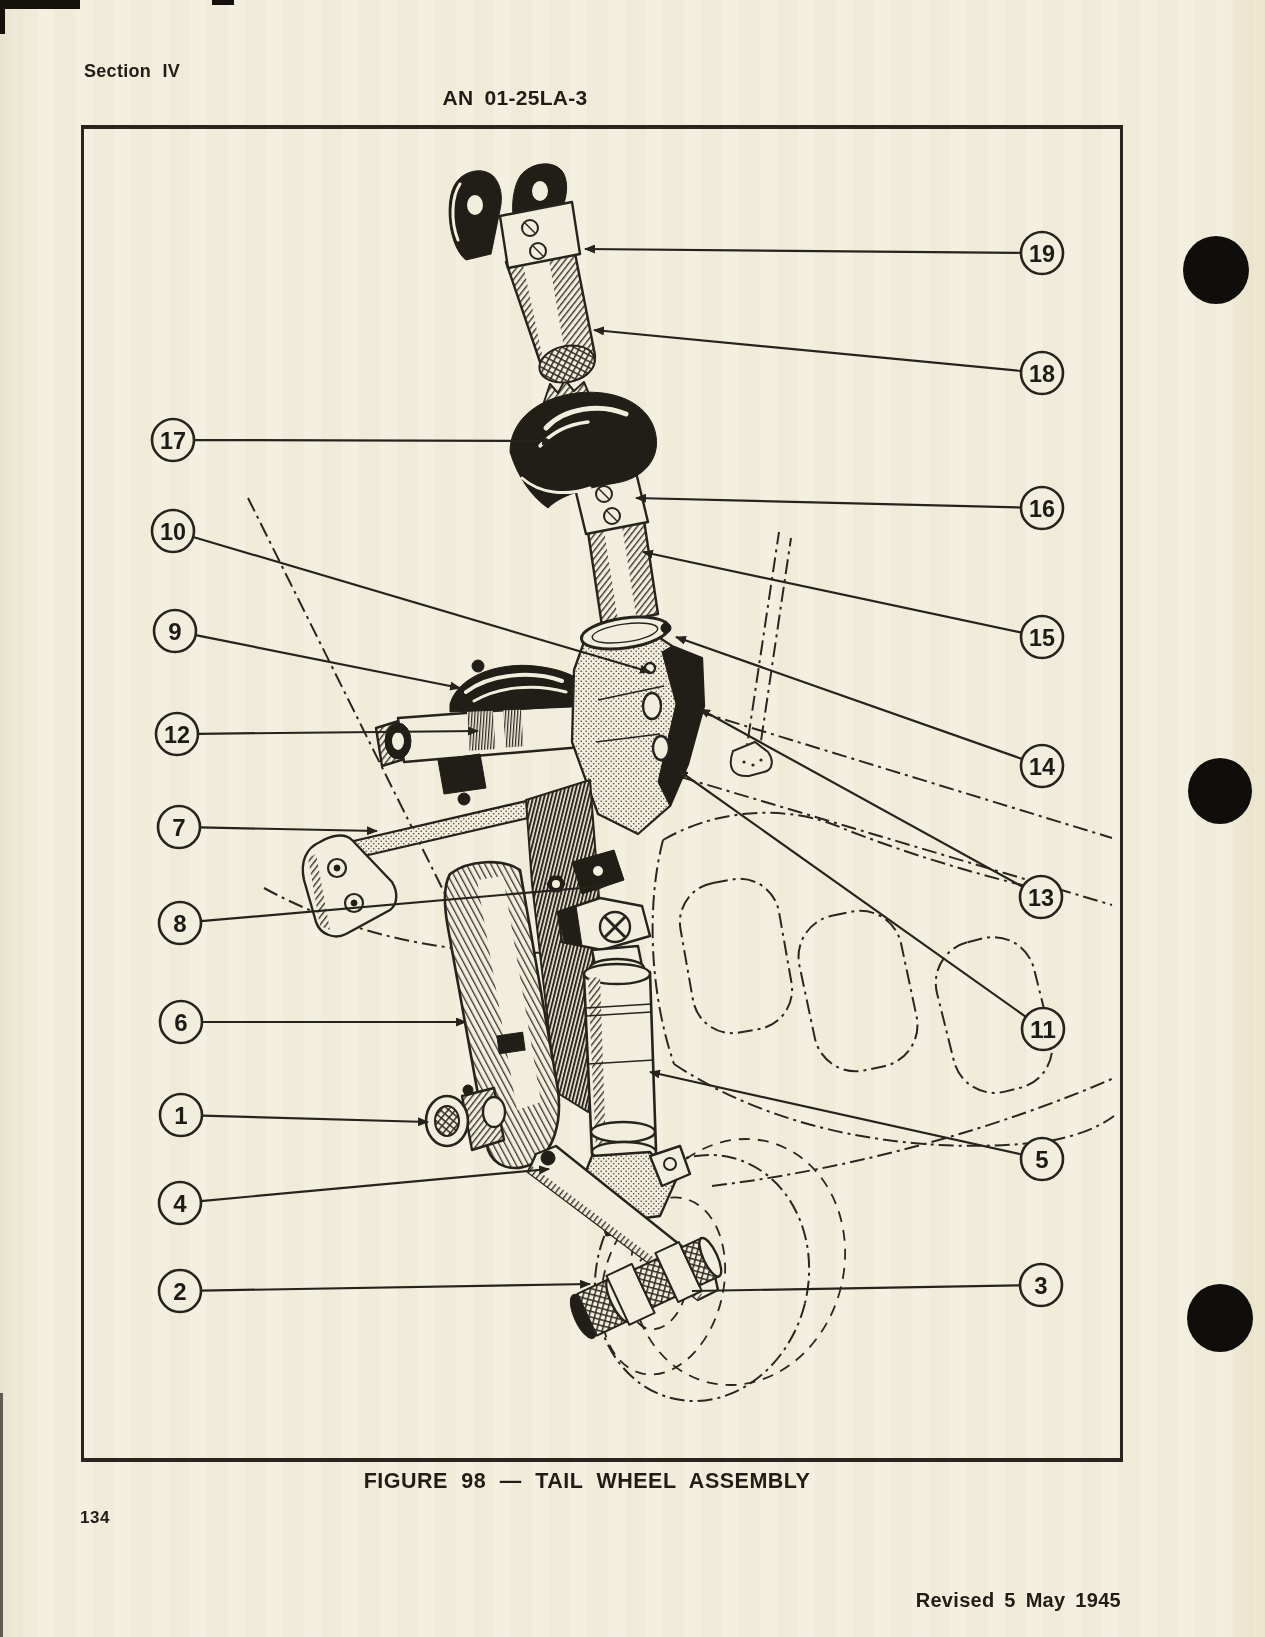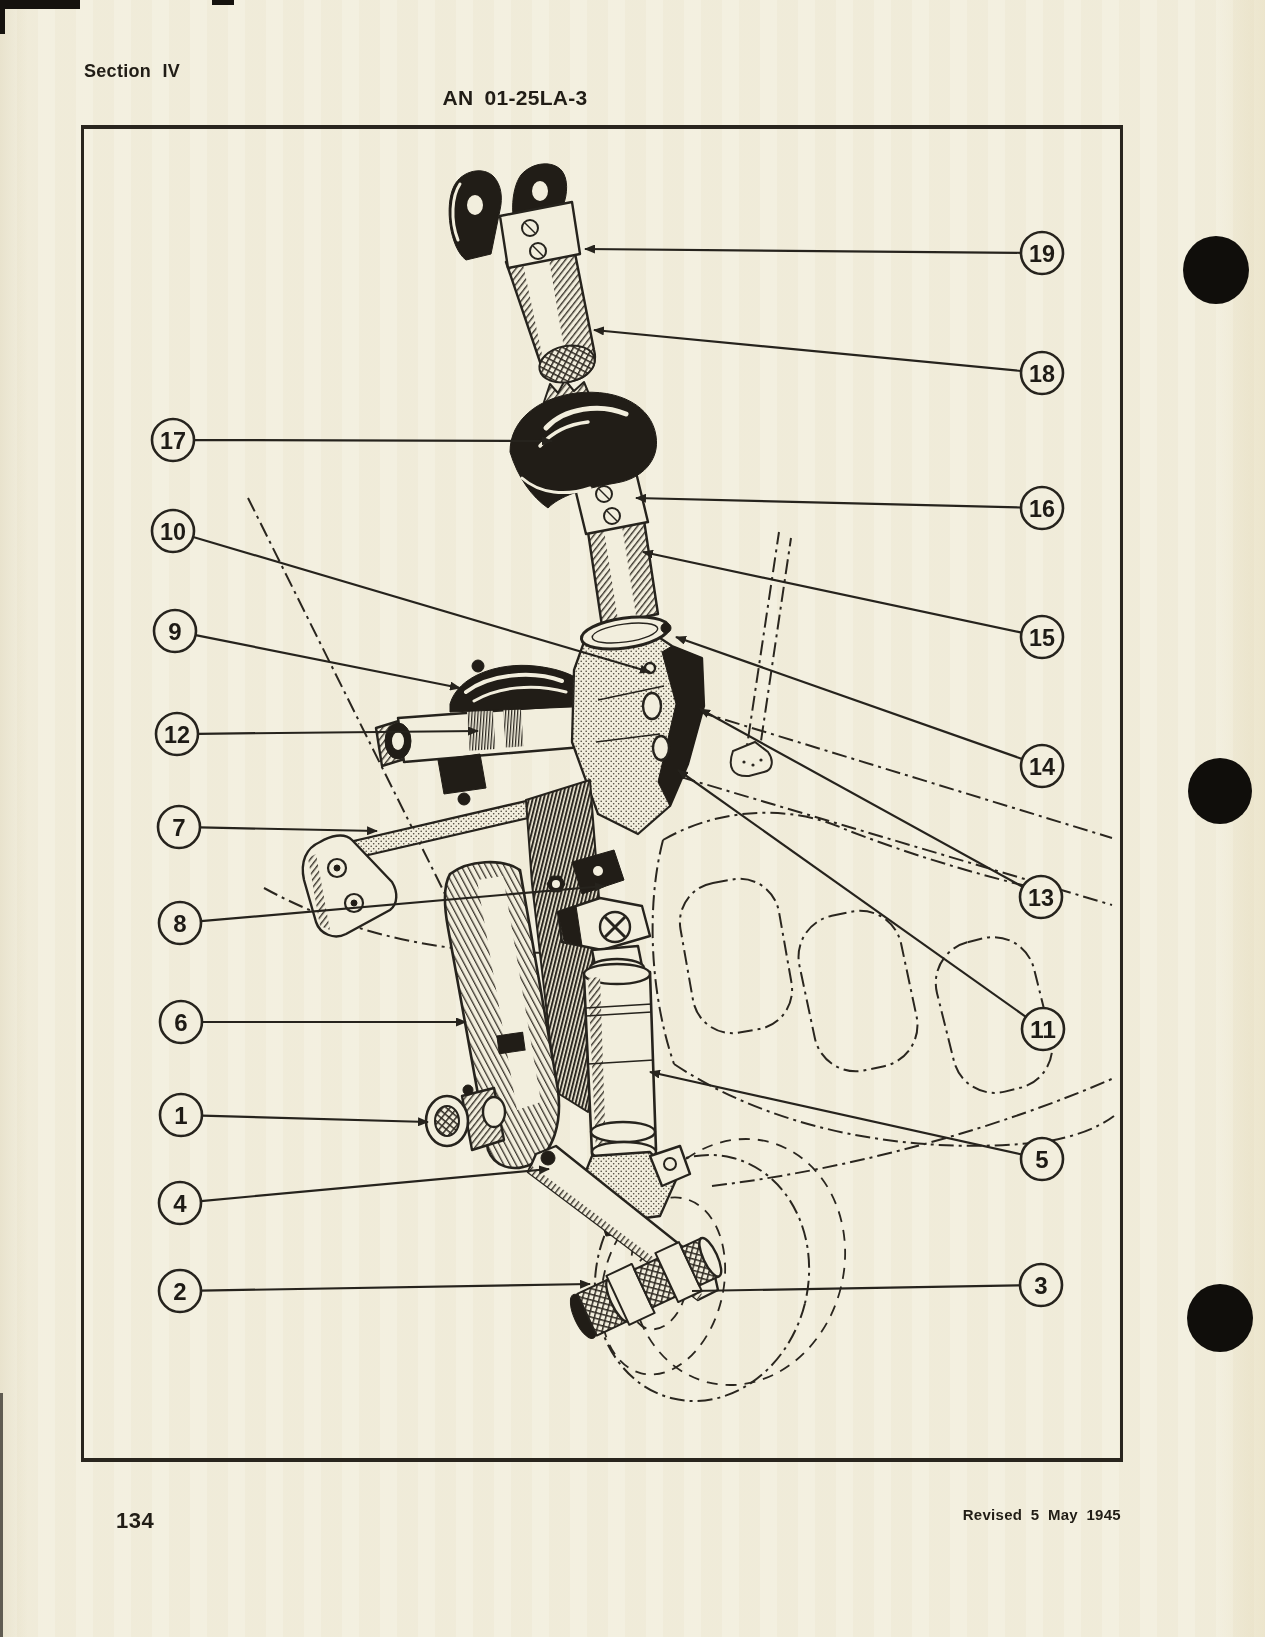--- a/index.html
+++ b/index.html
@@ -28,25 +28,25 @@
     position:absolute;left:81px;top:125px;width:1036px;height:1329px;
     border-top:4px solid #29251e;border-bottom:4px solid #29251e;
     border-left:3px solid #29251e;border-right:3px solid #29251e;
   }
   .caption{
     position:absolute;left:287px;top:1469px;width:600px;text-align:center;
     font-size:21.5px;font-weight:bold;letter-spacing:.5px;word-spacing:7px;color:#211d16;
   }
   .ftr-left{
     position:absolute;left:80px;top:1508px;
-    font-size:22px;font-weight:bold;letter-spacing:.5px;color:#211d16;margin-left:36px;
+    font-size:17px;font-weight:bold;letter-spacing:.5px;color:#211d16;
   }
   .ftr-right{
-    position:absolute;right:144px;top:1506px;
-    font-size:15px;font-weight:bold;word-spacing:4px;letter-spacing:.3px;color:#211d16;
+    position:absolute;right:144px;top:1589px;
+    font-size:20px;font-weight:bold;word-spacing:4px;letter-spacing:.3px;color:#211d16;
   }
   .corner-mark{position:absolute;background:#15120e;}
   .edge-mark{position:absolute;background:#15120e;opacity:.65;}
   #overlay-svg{position:absolute;left:0;top:0;}
 
   
   .leader{stroke:#26231d;stroke-width:2.2;fill:none;}
   .callout-circle{fill:#f2eedd;stroke:#26231d;stroke-width:2.6;}
   .callout-num{font-family:"Liberation Sans","DejaVu Sans",sans-serif;
     font-size:24px;font-weight:bold;fill:#1e1b16;text-anchor:middle;}
@@ -393,15 +393,16 @@
           <text x="1041" y="1285" dy="0.36em" class="callout-num">3</text>
         </g>
       </g>
     <g id="binder-holes">
         <ellipse cx="1216" cy="270" rx="33" ry="34" fill="#100e0b"></ellipse>
         <ellipse cx="1220" cy="791" rx="32" ry="33" fill="#100e0b"></ellipse>
         <ellipse cx="1220" cy="1318" rx="33" ry="34" fill="#100e0b"></ellipse>
       </g>
   </svg>
 
+  <div class="caption">FIGURE 98 — TAIL WHEEL ASSEMBLY</div>
   <div class="ftr-left">134</div>
   <div class="ftr-right">Revised 5 May 1945</div>
 </div>
 
 </body></html>

